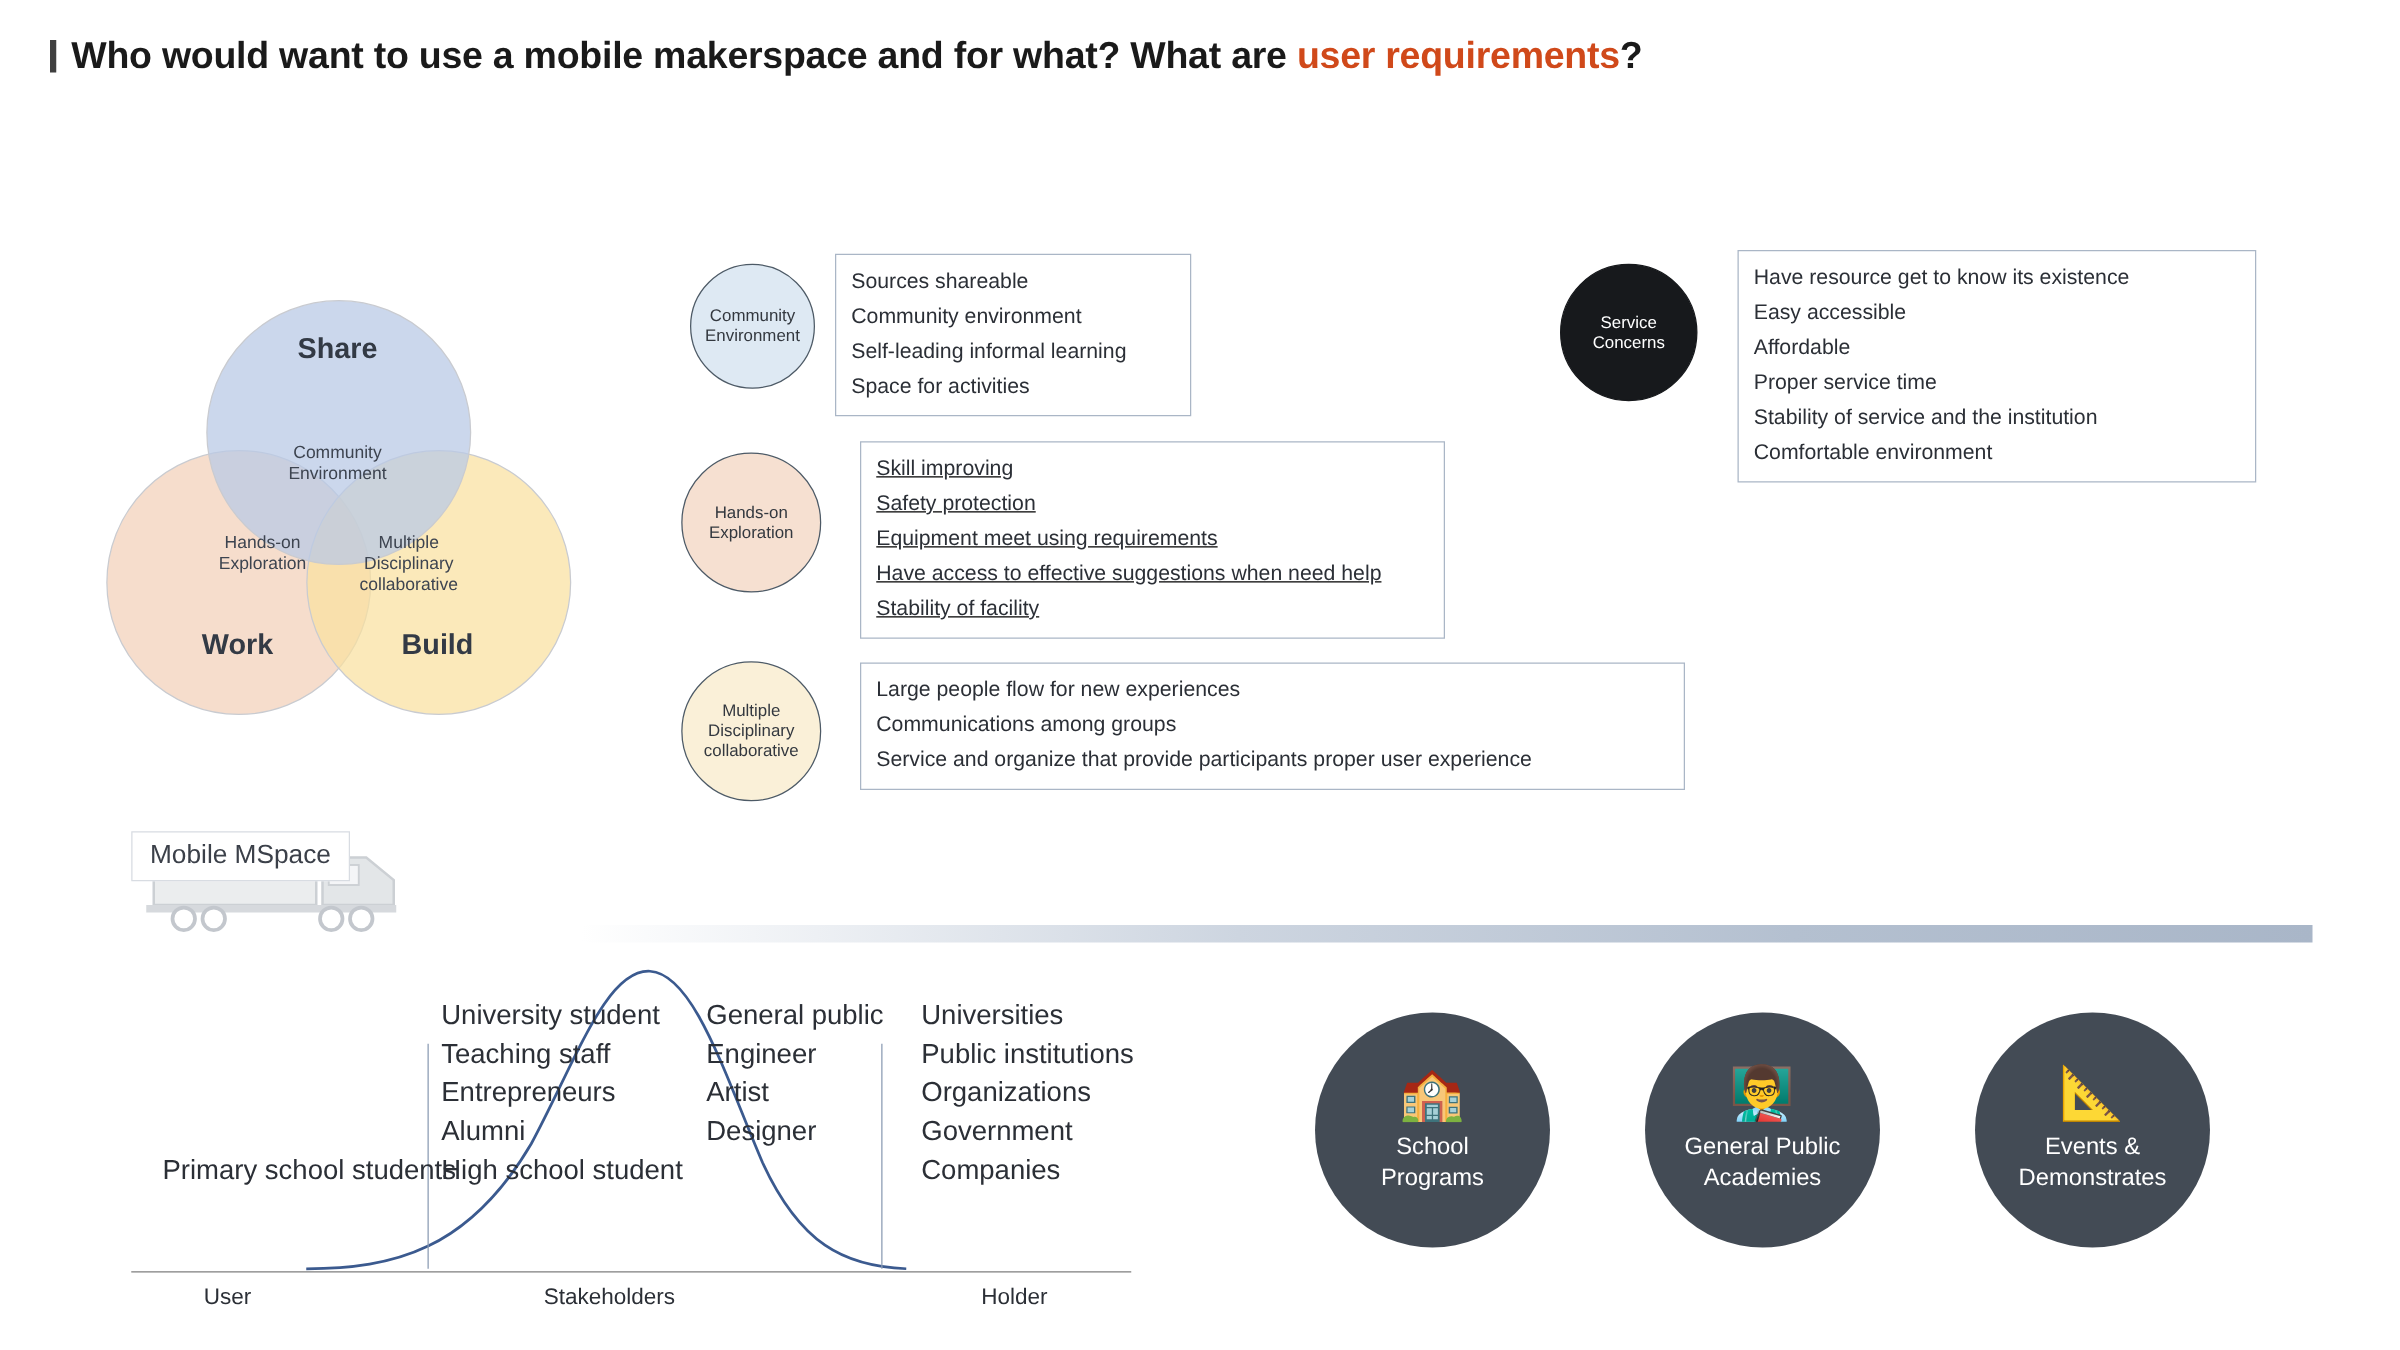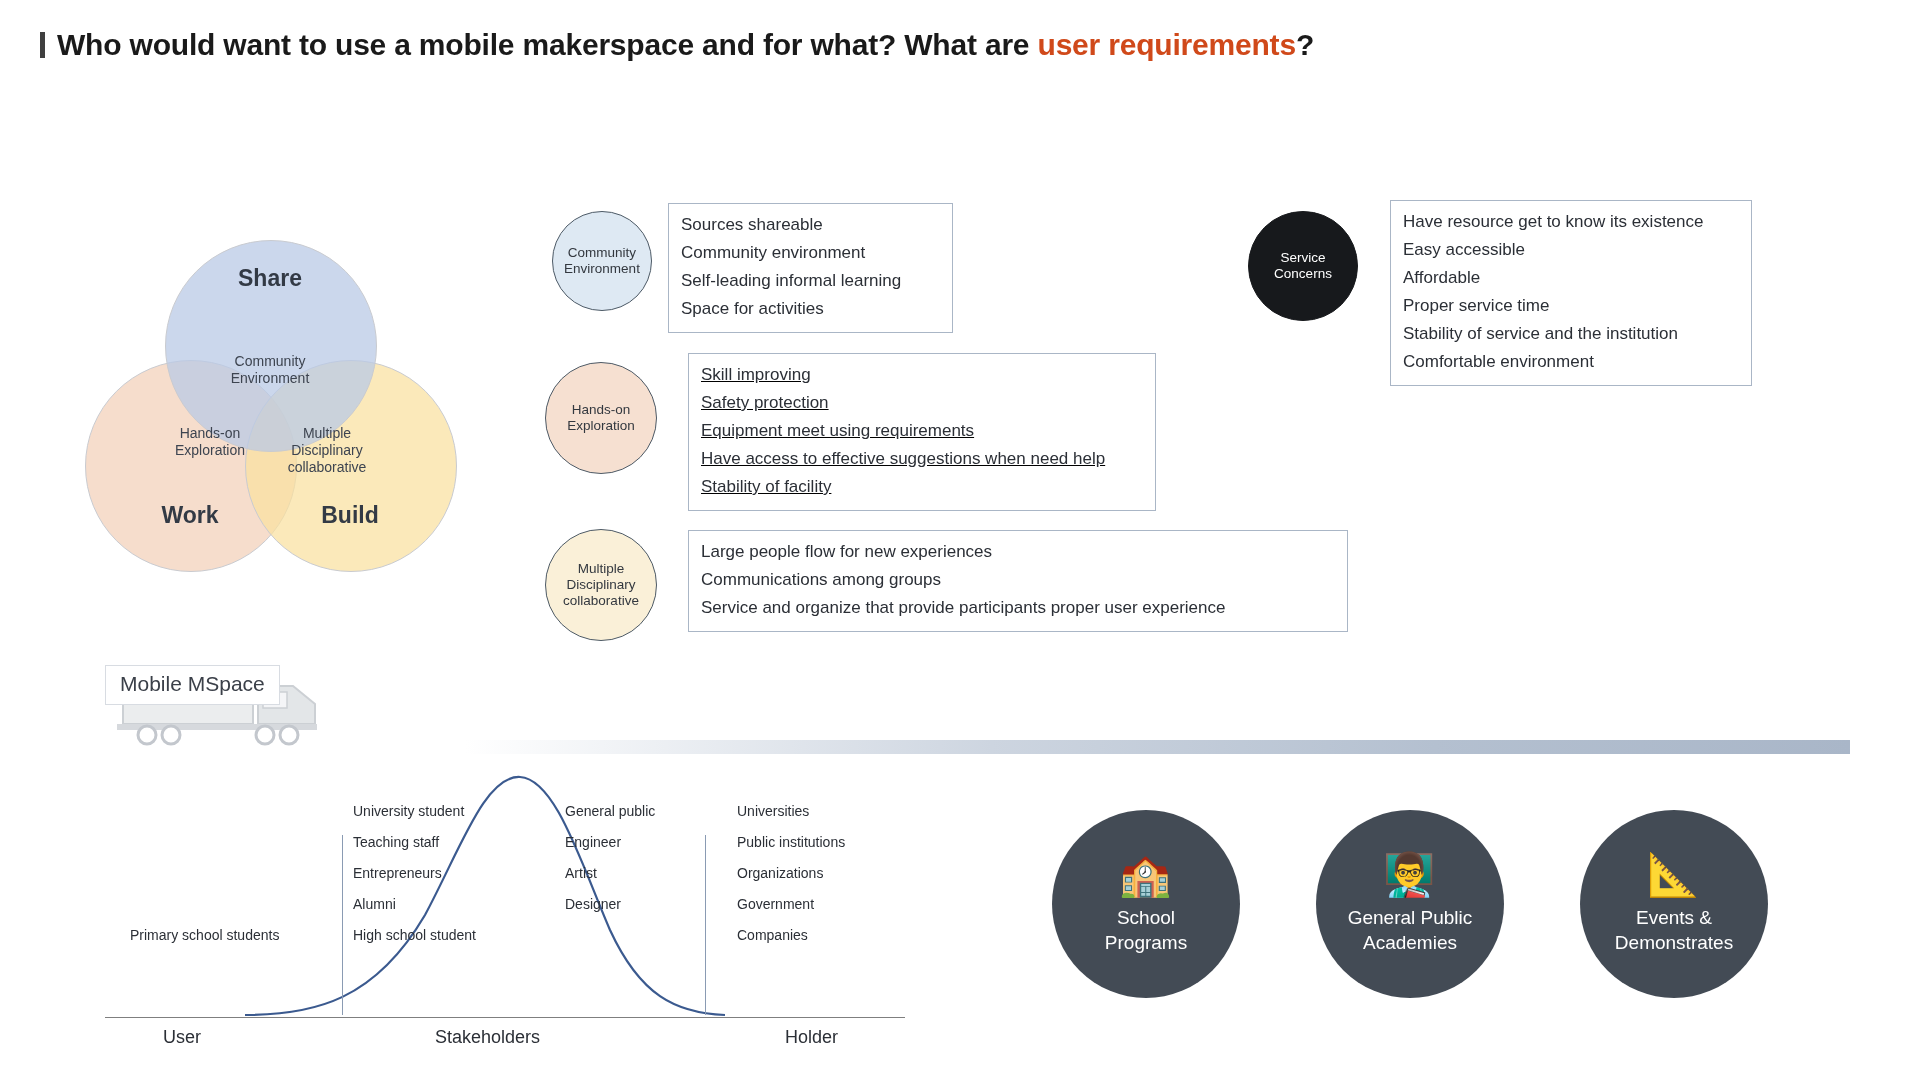--- a/index.html
+++ b/index.html
@@ -131,21 +131,21 @@
     font-size: 17px;
     line-height: 22px;
     color: #2b2f36;
     white-space: nowrap;
   }
   .list-box p:last-child { margin-bottom: 0; }
 
   #box-comm    { left: 668px;  top: 203px; width: 285px; }
   #box-hands   { left: 688px;  top: 353px; width: 468px; text-decoration: underline; }
   #box-multi   { left: 688px;  top: 530px; width: 660px; }
-  #box-service { left: 1390px; top: 200px; width: 362px; }
+  #box-service { left: 1390px; top: 200px; width: 415px; }
 
   
   #truck-area {
     position: absolute;
     left: 105px;
     top: 660px;
     width: 265px;
     height: 90px;
   }
   #truck-label {
@@ -179,21 +179,21 @@
   
   #stake {
     position: absolute;
     left: 85px;
     top: 755px;
     width: 900px;
     height: 290px;
   }
   .stake-col {
     position: absolute;
-    font-size: 14px;
+    font-size: 22px;
     line-height: 31px;
     color: #2b2f36;
     white-space: nowrap;
   }
   #stake-col-0 { left: 0px;   top: 165px; margin-left: 45px; }
   #stake-col-1 { left: 268px; top: 41px; }
   #stake-col-2 { left: 480px; top: 41px; }
   #stake-col-3 { left: 652px; top: 41px; }
 
   .stake-vline {

